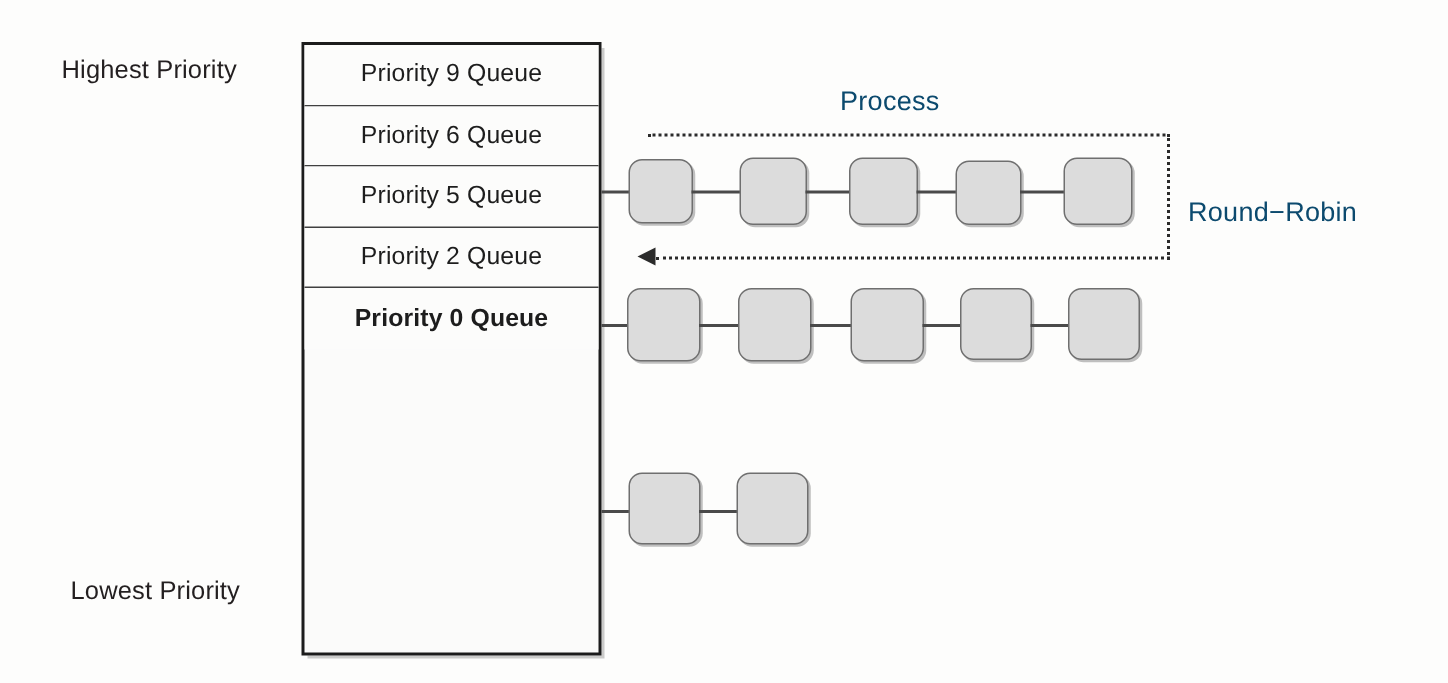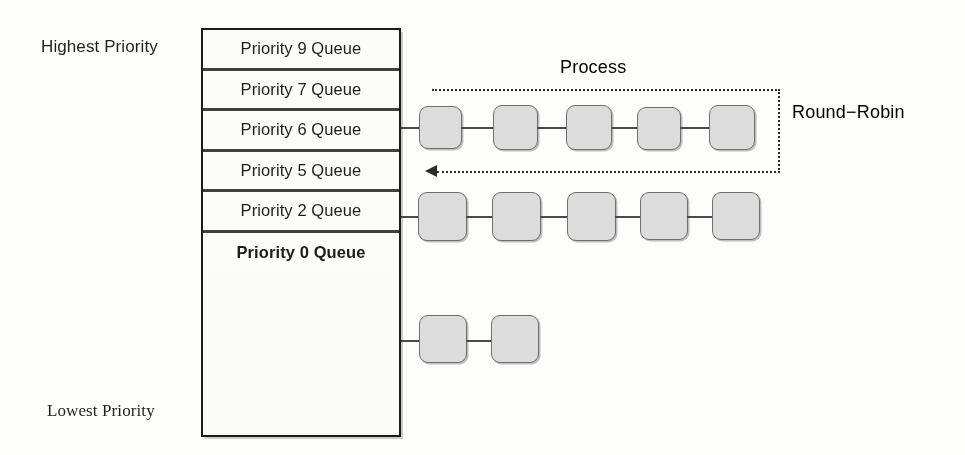--- a/index.html
+++ b/index.html
@@ -24,38 +24,38 @@
 
   
   .side-label {
     position: absolute;
     font-size: 17px;
     color: #231f20;
     white-space: nowrap;
     letter-spacing: 0.1px;
   }
   #label-highest { left: 41px; top: 37px; }
-  #label-lowest  { left: 47px; top: 401px; font-family: Liberation Serif, serif; }
+  #label-lowest  { left: 47px; top: 384px; }
 
   
   #queue-table {
     position: absolute;
     left: 201px;
     top: 28px;
     width: 200px;
     height: 409px;
     box-sizing: border-box;
     border: 2px solid #1c1c1c;
     background: #fbfbfa;
     box-shadow: 3px 3px 0 -1px rgba(120,120,120,0.38);
   }
   .queue-row {
     height: 40.5px;
     box-sizing: border-box;
-    border-bottom: 3px solid #404040;
+    border-bottom: 1px solid #404040;
     display: flex;
     align-items: center;
     justify-content: center;
     background: #fcfcfb;
   }
   .queue-row:last-child { border-bottom: none; font-weight: bold; }
   .queue-row-label {
     font-size: 16.5px;
     color: #1d1d1d;
     white-space: nowrap;
@@ -102,41 +102,38 @@
     width: 0; height: 0;
     border-top: 6px solid transparent;
     border-bottom: 6px solid transparent;
     border-right: 12px solid #2b2b2b;
   }
 
   
   .annot {
     position: absolute;
     font-size: 18px;
-    color: #000000;
+    color: #0c4a6e;
     white-space: nowrap;
     letter-spacing: 0.2px;
   }
   #label-process { left: 560px; top: 57px; }
-  #label-roundrobin { left: 792px; top: 102px; }
+  #label-roundrobin { left: 792px; top: 131px; }
 </style>
 </head>
 <body>
 
 <div id="diagram">
 
   <div class="side-label" id="label-highest">Highest Priority</div>
   <div class="side-label" id="label-lowest">Lowest Priority</div>
 
   <div id="queue-table">
     <div class="queue-row">
       <span class="queue-row-label">Priority 9 Queue</span>
-    </div>
-    <div class="queue-row">
-      <span class="queue-row-label">Priority 7 Queue</span>
     </div>
     <div class="queue-row">
       <span class="queue-row-label">Priority 6 Queue</span>
     </div>
     <div class="queue-row">
       <span class="queue-row-label">Priority 5 Queue</span>
     </div>
     <div class="queue-row">
       <span class="queue-row-label">Priority 2 Queue</span>
     </div>

